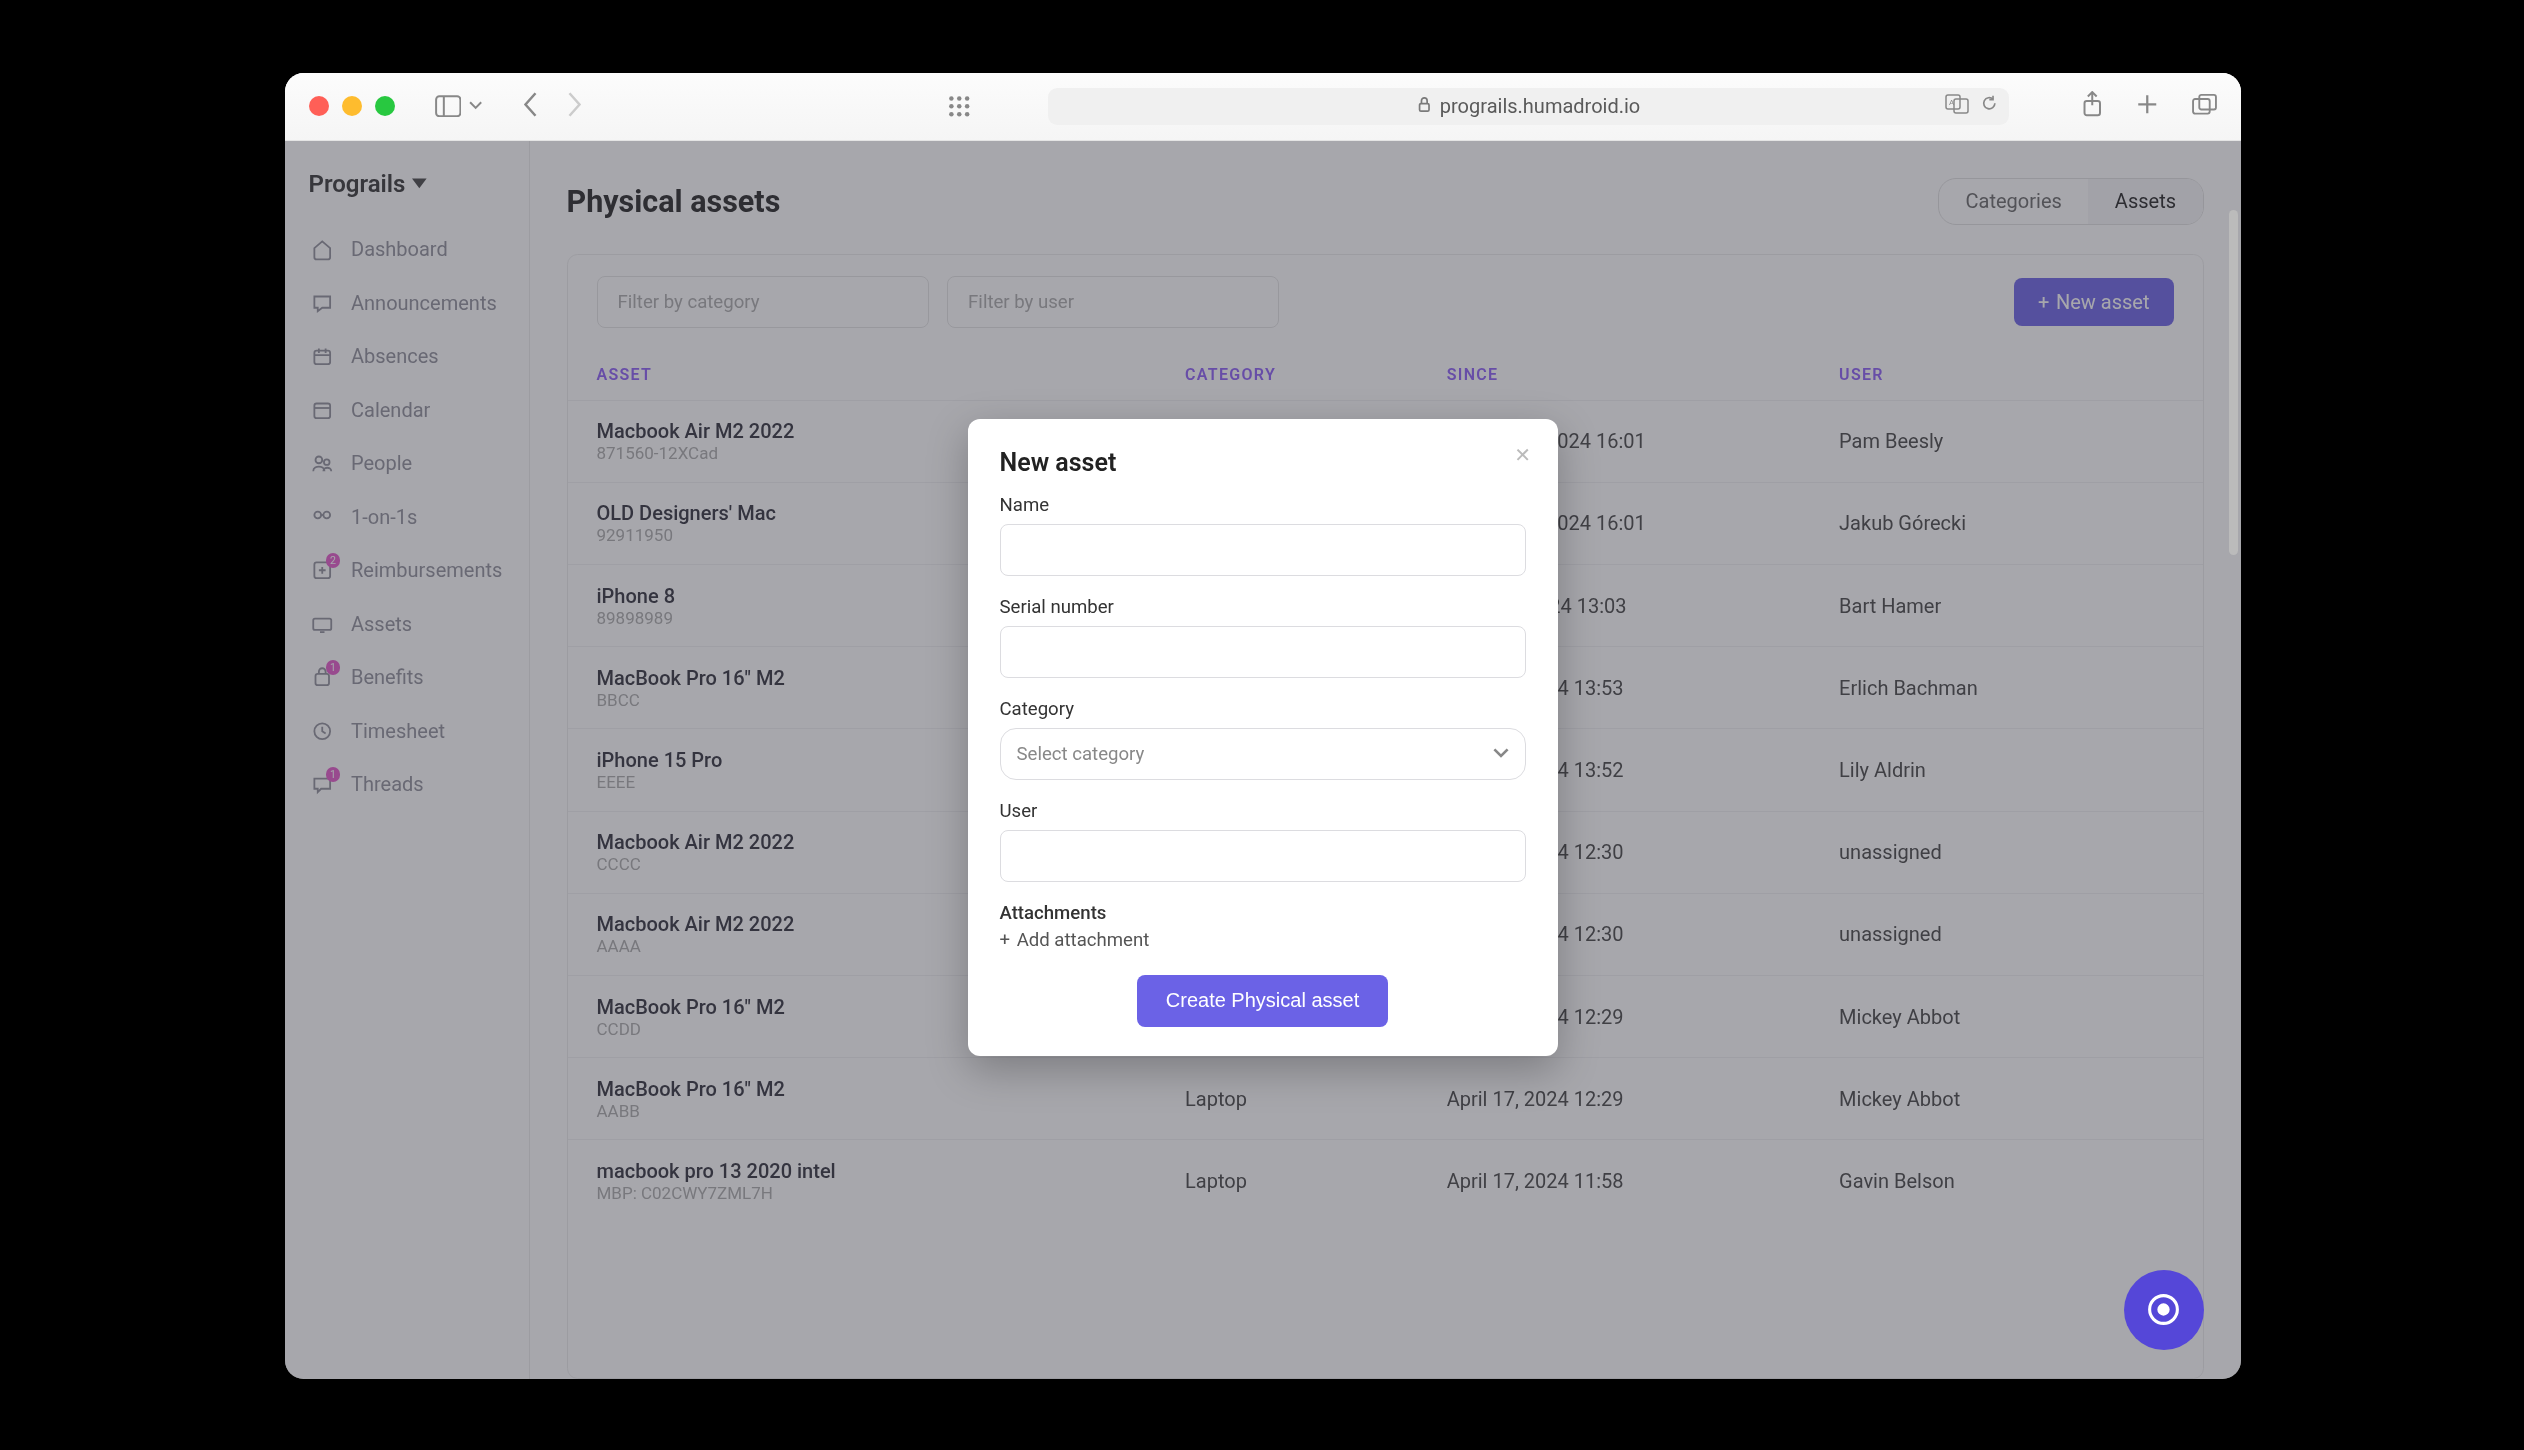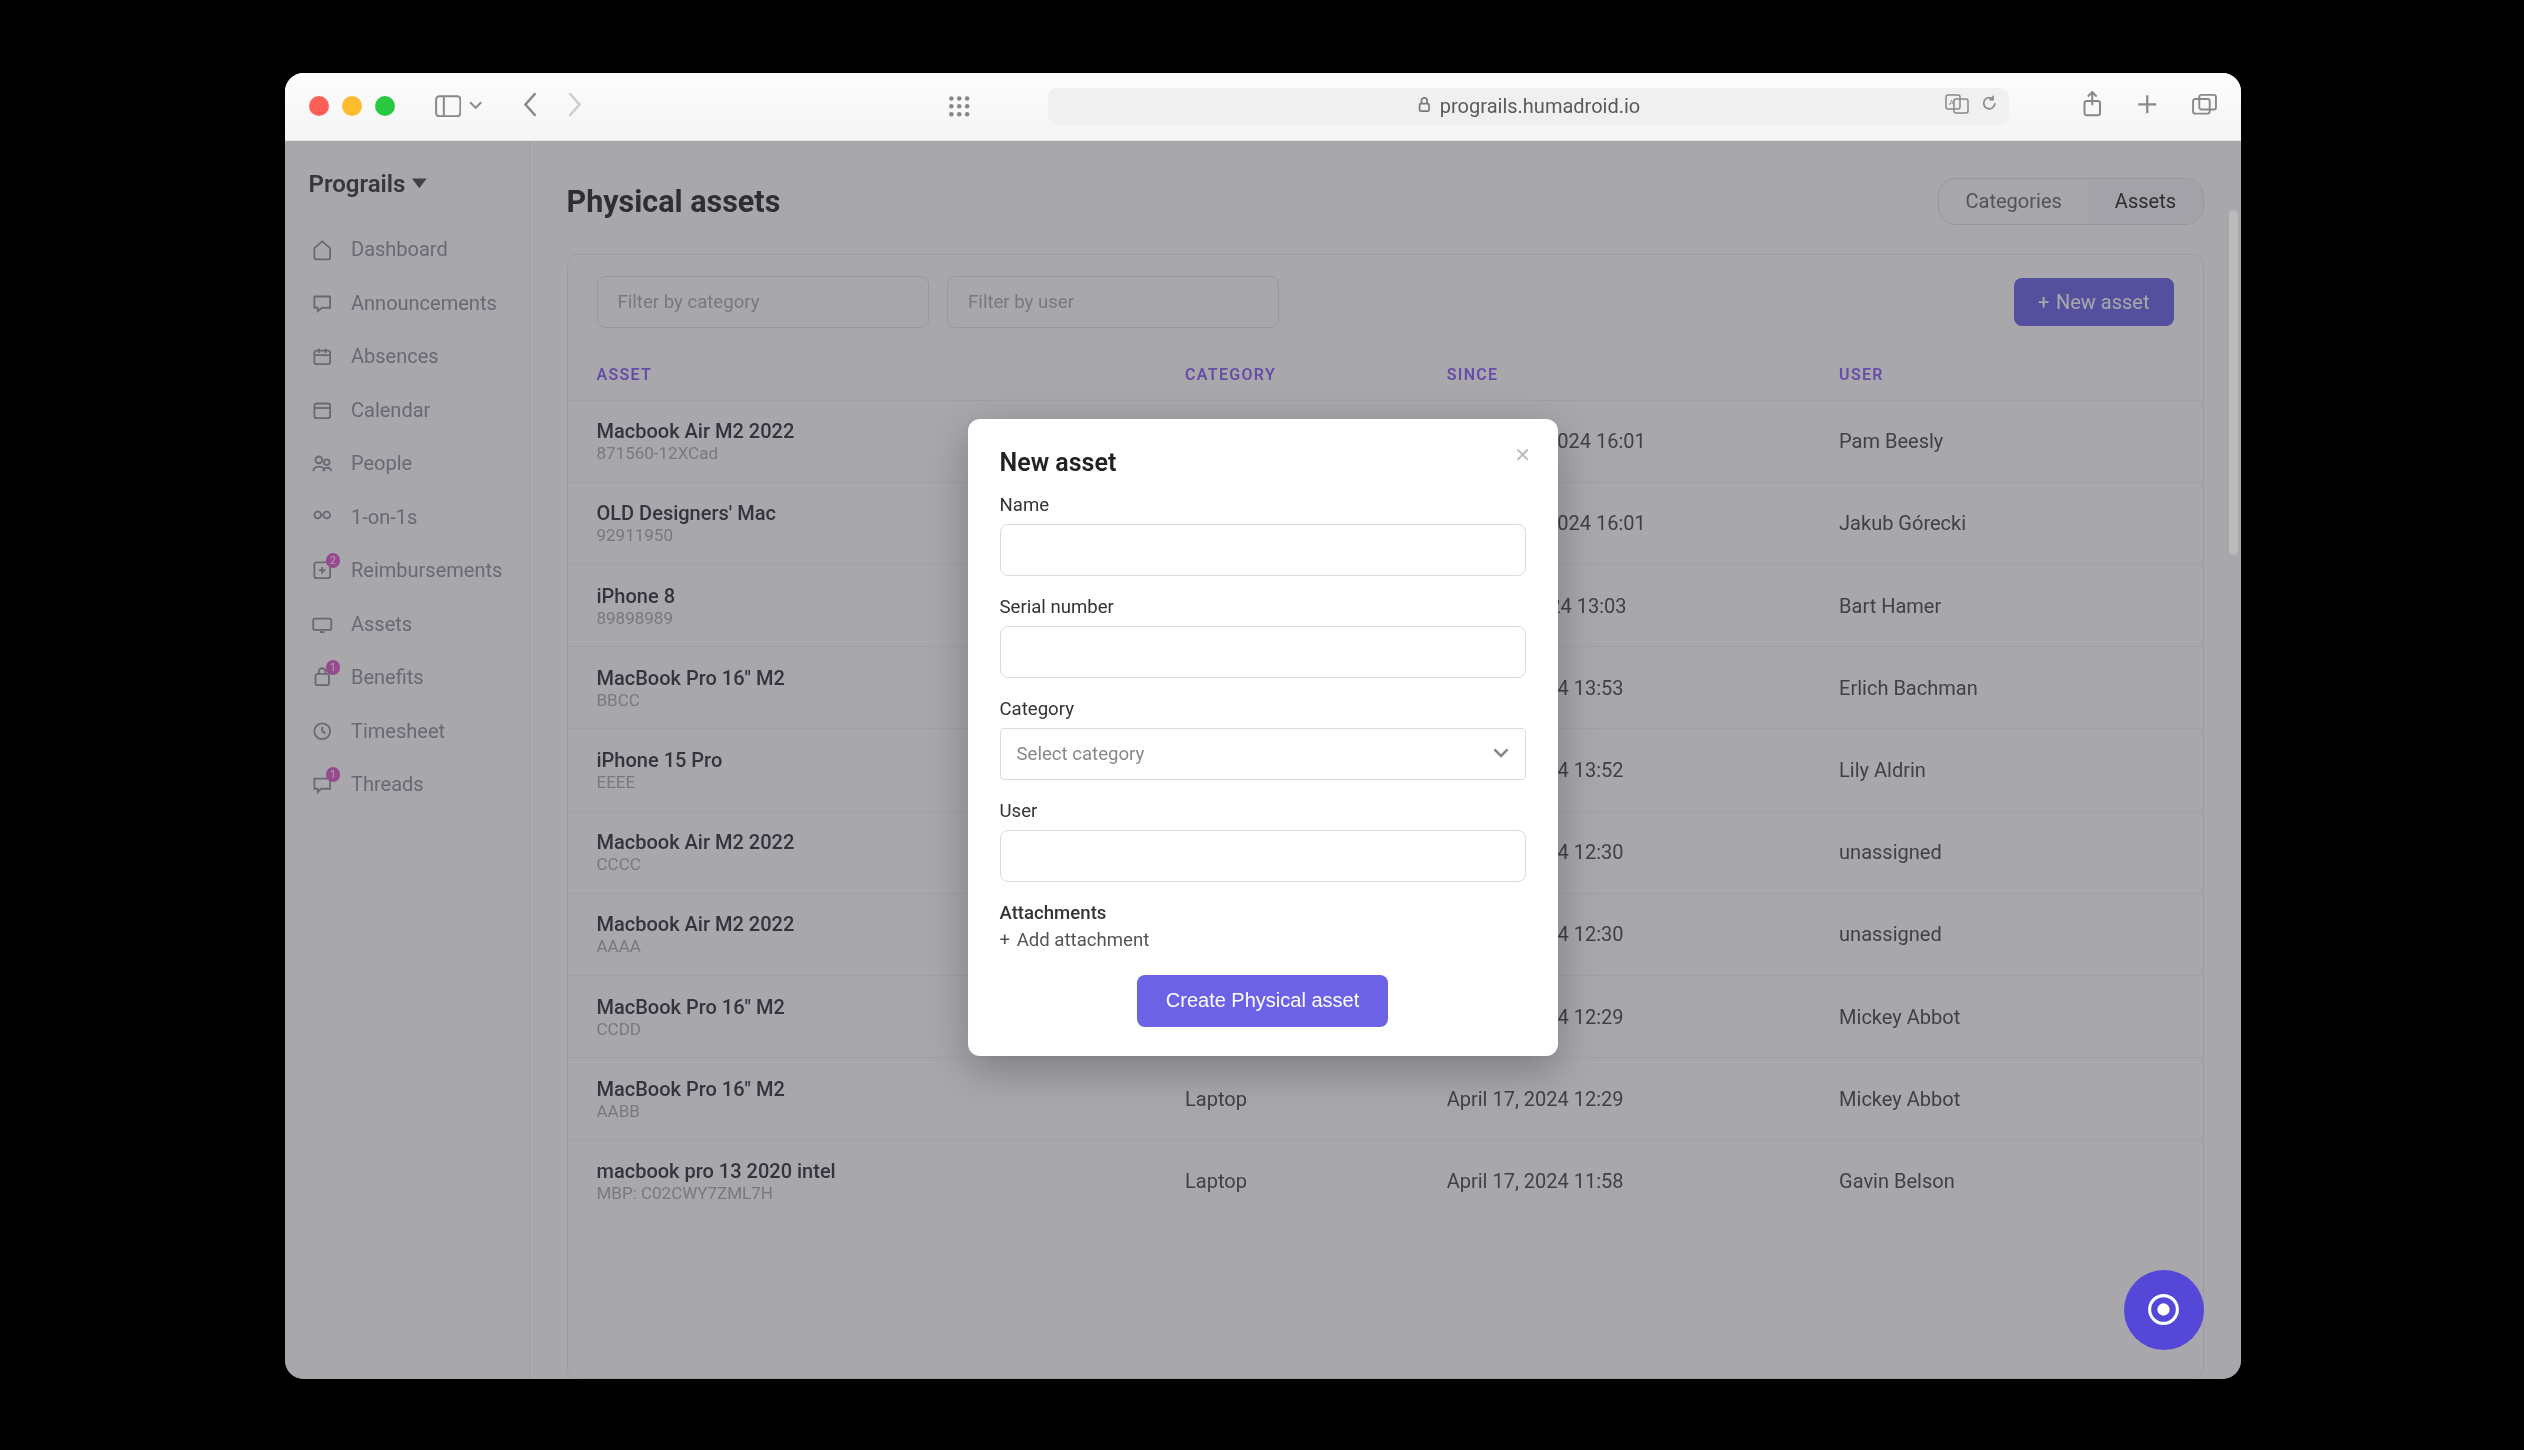--- a/index.html
+++ b/index.html
@@ -211,21 +211,21 @@
   border-radius: 8px;
   padding: 0 16px;
   font-size: 18.6px;
   color: #333;
   background: #fff;
 }
 .field-select {
   width: 100%;
   height: 52px;
   border: 0.7px solid #dcdce0;
-  border-radius: 4px;
+  border-radius: 16px;
   padding: 0 16px;
   font-size: 18.6px;
   color: #888;
   background: #fff;
   display: flex;
   align-items: center;
   justify-content: space-between;
 }
 .attach-label { font-size: 18.6px; font-weight: 500; color: #333; }
 .add-attach {

